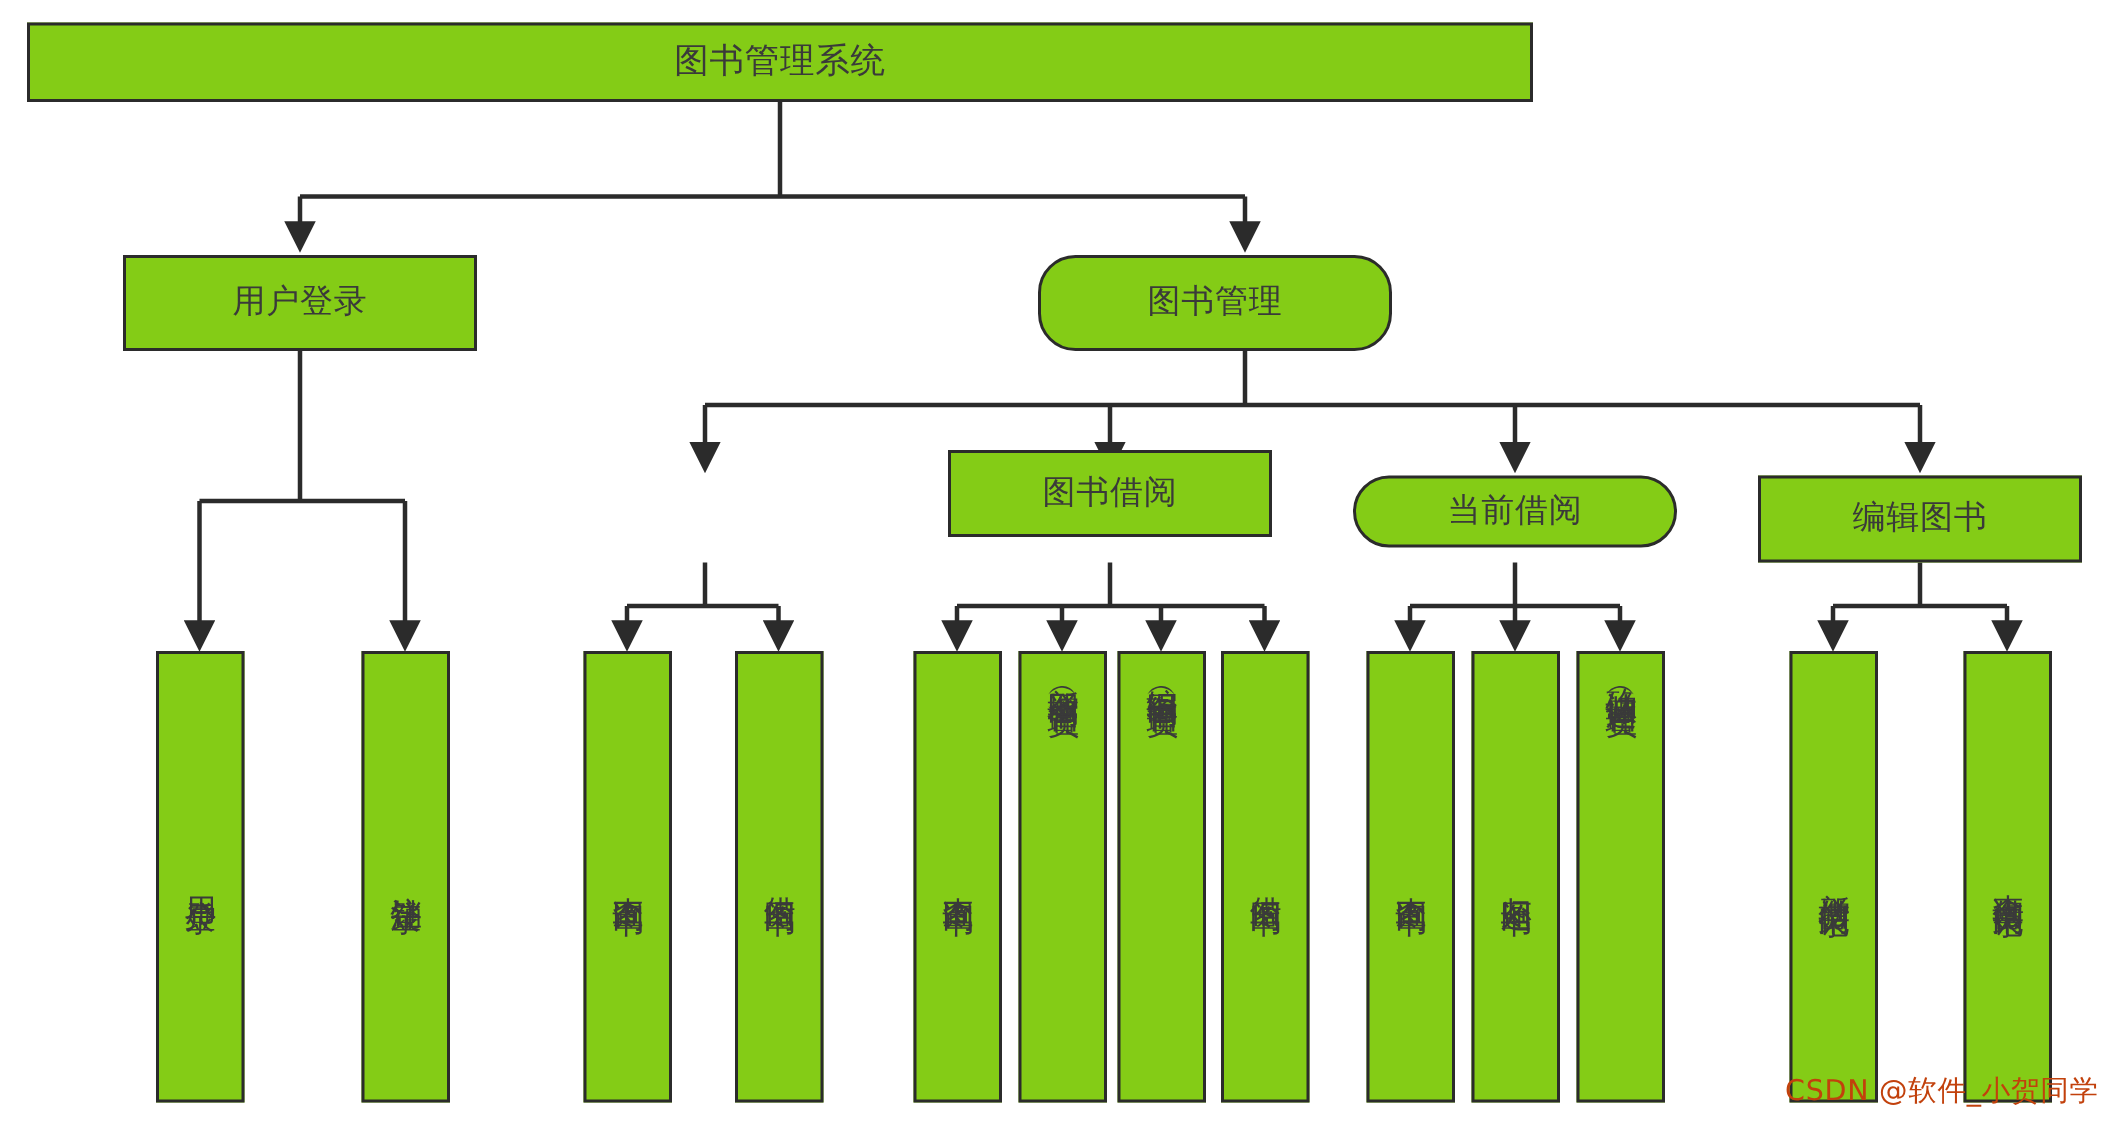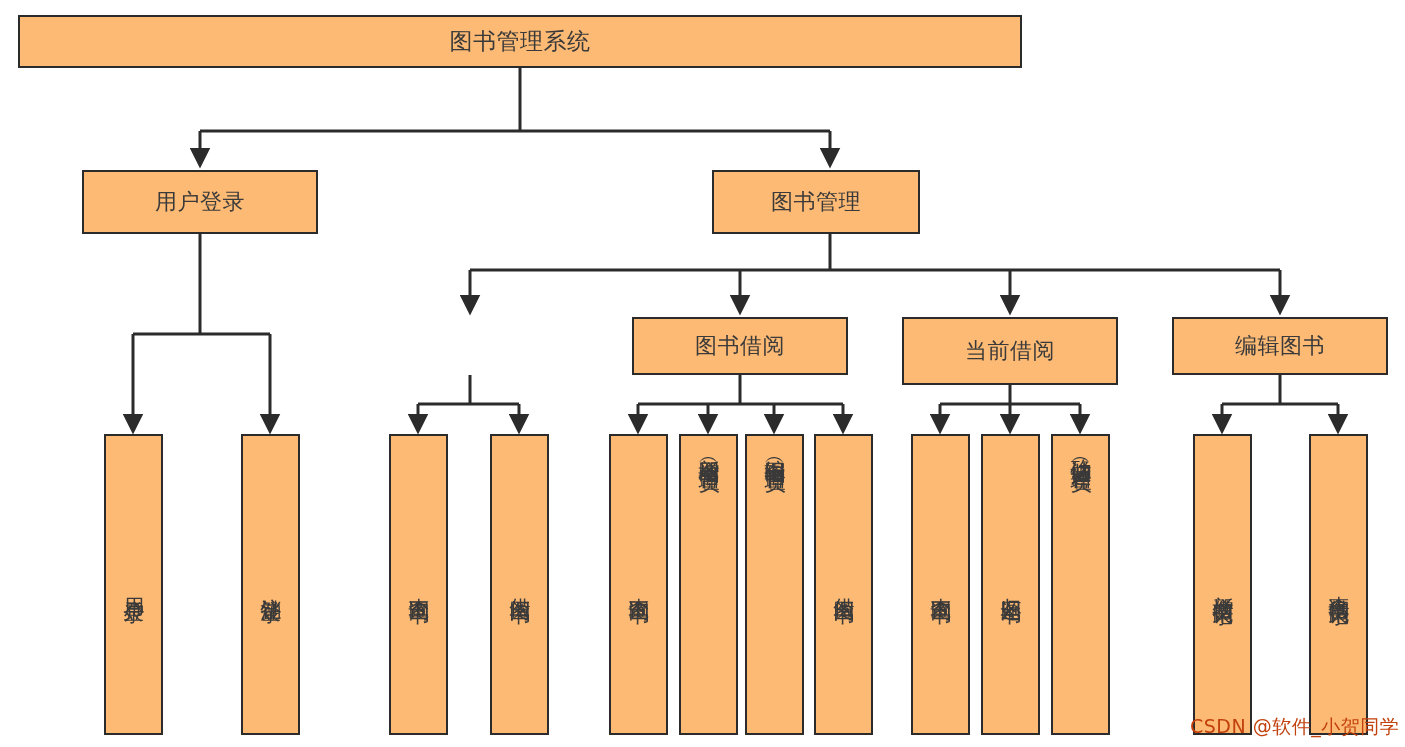--- a/index.html
+++ b/index.html
@@ -24,21 +24,21 @@
     left: 0;
     top: 0;
     width: 1405px;
     height: 747px;
     pointer-events: none;
   }
   .node {
     position: absolute;
     box-sizing: border-box;
     border: 2.5px solid #2b2b2b;
-    background: #fdba74;
+    background: #84cc16;
     display: flex;
     align-items: center;
     justify-content: center;
     color: #3a3a3a;
     line-height: 1.18;
   }
   .node.horiz {
     font-size: 22px;
     letter-spacing: 0.5px;
   }
@@ -116,24 +116,24 @@
       <path d="M 1280 375 L 1280 404"></path>
       <path d="M 1222 404 L 1338 404"></path>
       <path d="M 1222 404 L 1222 424" marker-end="url(#arrow)"></path>
       <path d="M 1338 404 L 1338 424" marker-end="url(#arrow)"></path>
     </g>
   </svg>
 
   <div class="node horiz root" style="left:18px; top:15px; width:1004px; height:53px;">图书管理系统</div>
 
   <div class="node horiz" style="left:82px; top:170px; width:236px; height:64px;">用户登录</div>
-  <div class="node horiz" style="left:712px; top:170px; width:208px; height:64px;">图书管理</div>
+  <div class="node horiz" style="left:692px; top:170px; width:236px; height:64px;border-radius:25px;">图书管理</div>
 
-  <div class="node horiz" style="left:632px; top:317px; width:216px; height:58px;">图书借阅</div>
-  <div class="node horiz" style="left:902px; top:317px; width:216px; height:68px;">当前借阅</div>
+  <div class="node horiz" style="left:632px; top:300px; width:216px; height:58px;">图书借阅</div>
+  <div class="node horiz" style="left:902px; top:317px; width:216px; height:48px;border-radius:27px;">当前借阅</div>
   <div class="node horiz" style="left:1172px; top:317px; width:216px; height:58px;">编辑图书</div>
 
   <div class="node vert" style="left:104px; top:434px; width:59px; height:301px;">用户登录</div>
   <div class="node vert" style="left:241px; top:434px; width:59px; height:301px;">注销登录</div>
 
   <div class="node vert" style="left:389px; top:434px; width:59px; height:301px;">查询图书</div>
   <div class="node vert" style="left:490px; top:434px; width:59px; height:301px;">借阅图书</div>
 
   <div class="node vert" style="left:609px; top:434px; width:59px; height:301px;">查询图书</div>
   <div class="node vert top-aligned" style="left:679px; top:434px; width:59px; height:301px;">新增图书（管理员）</div>

